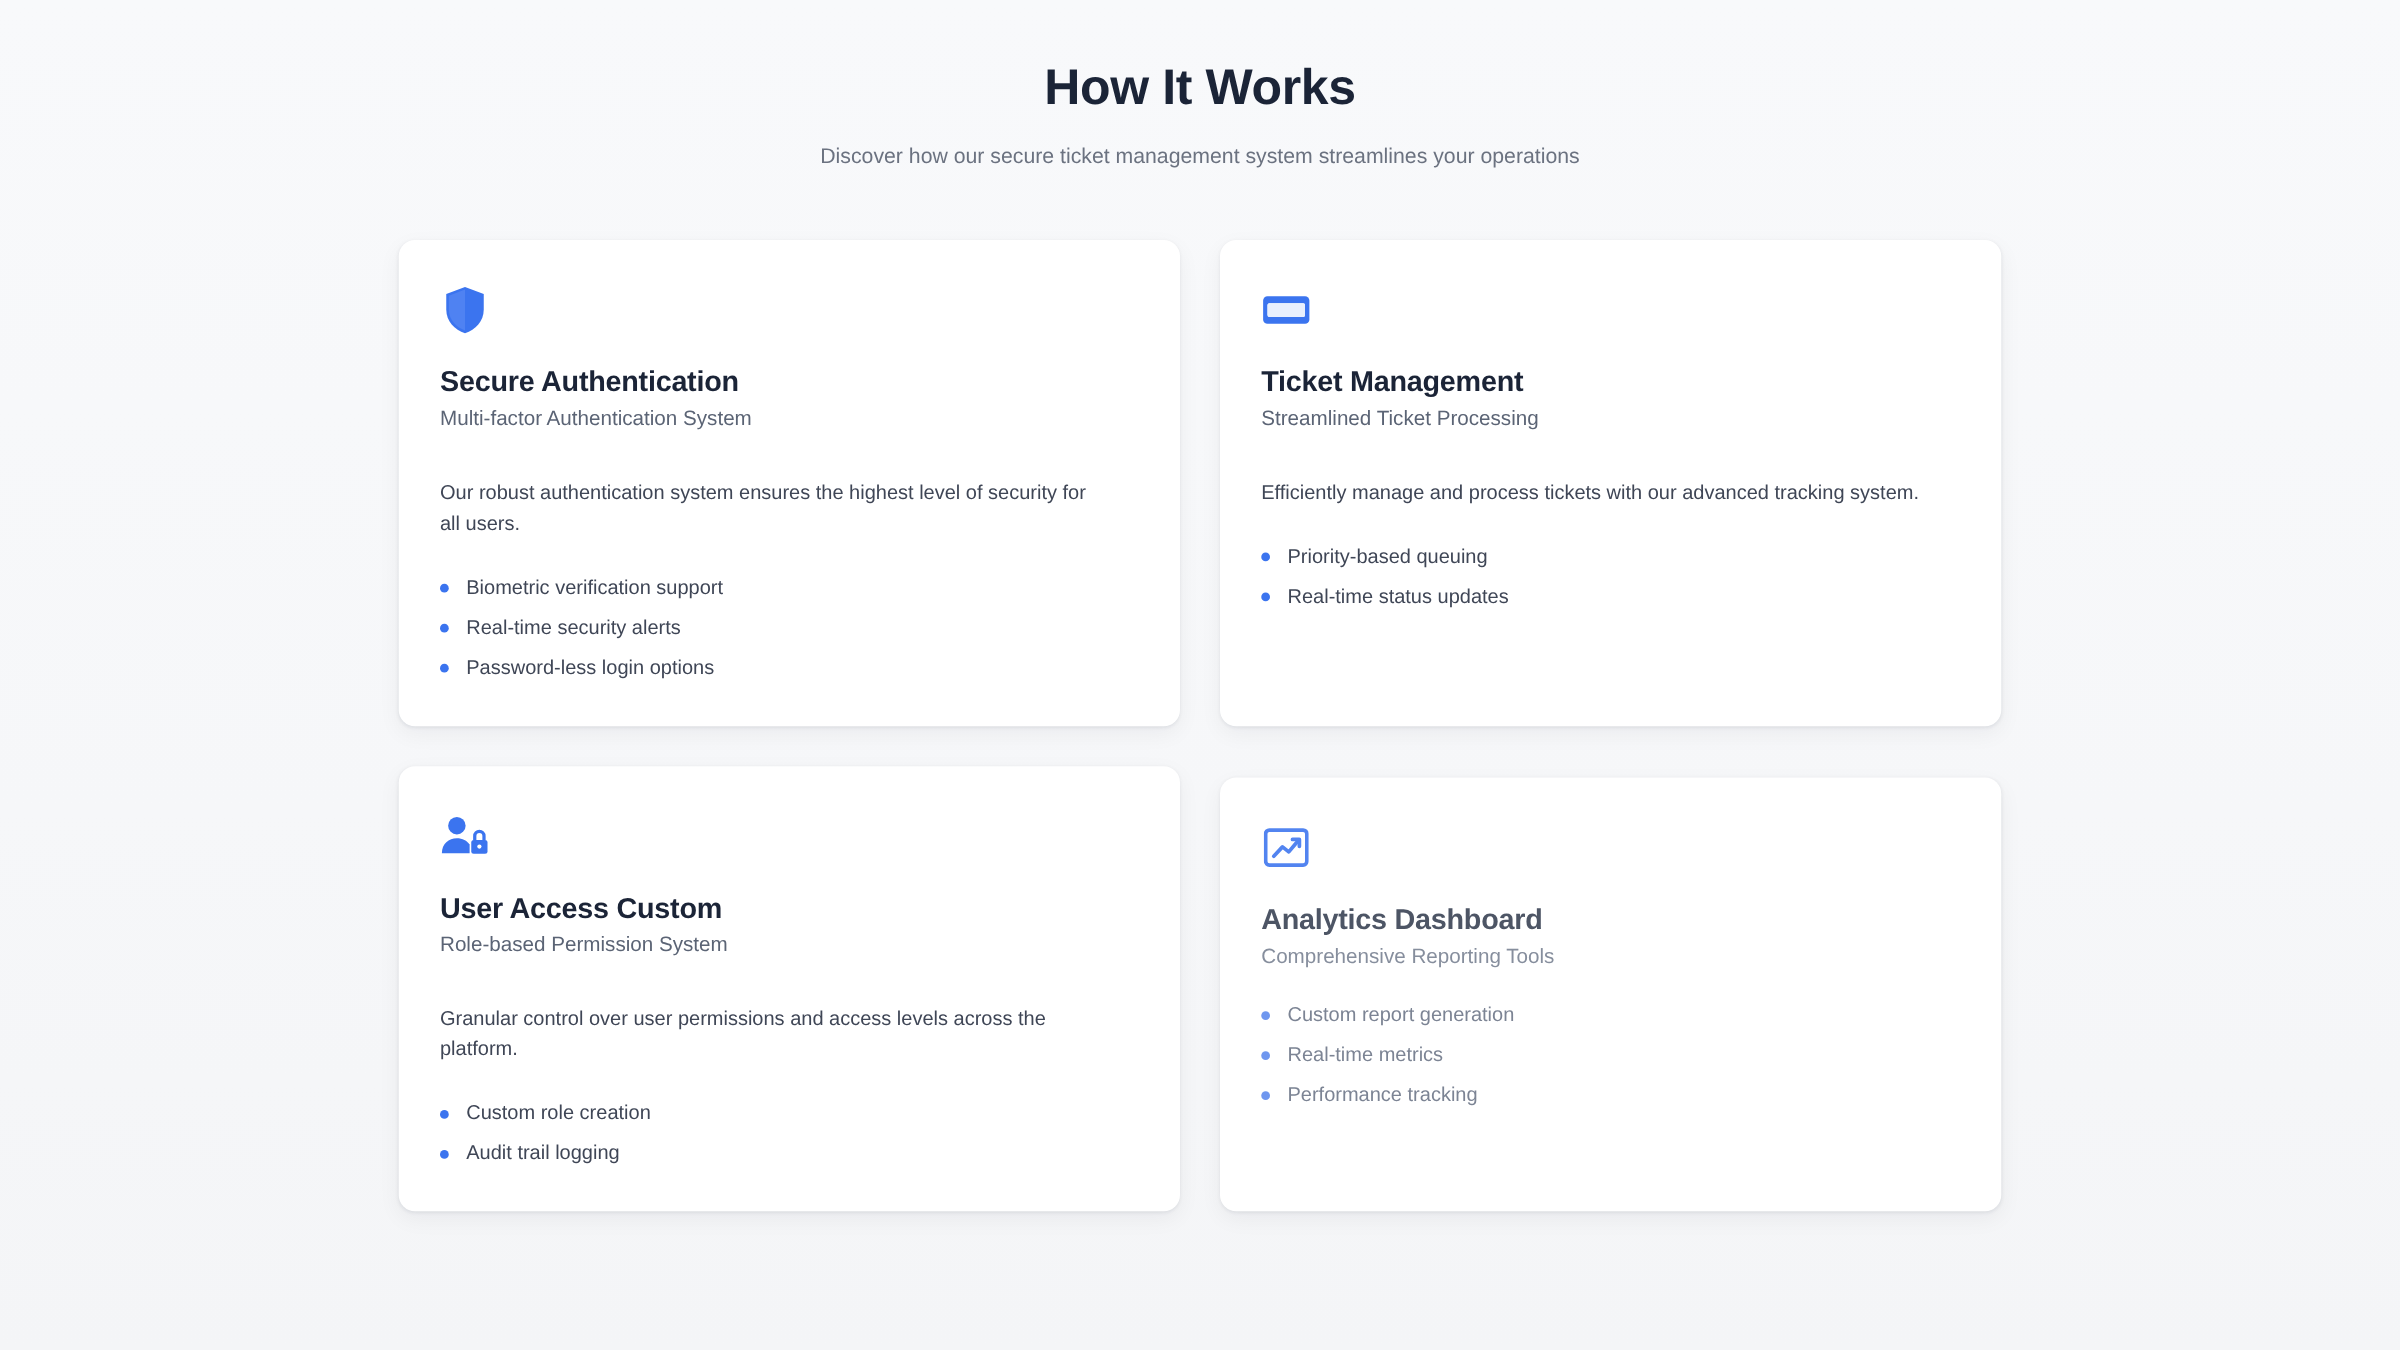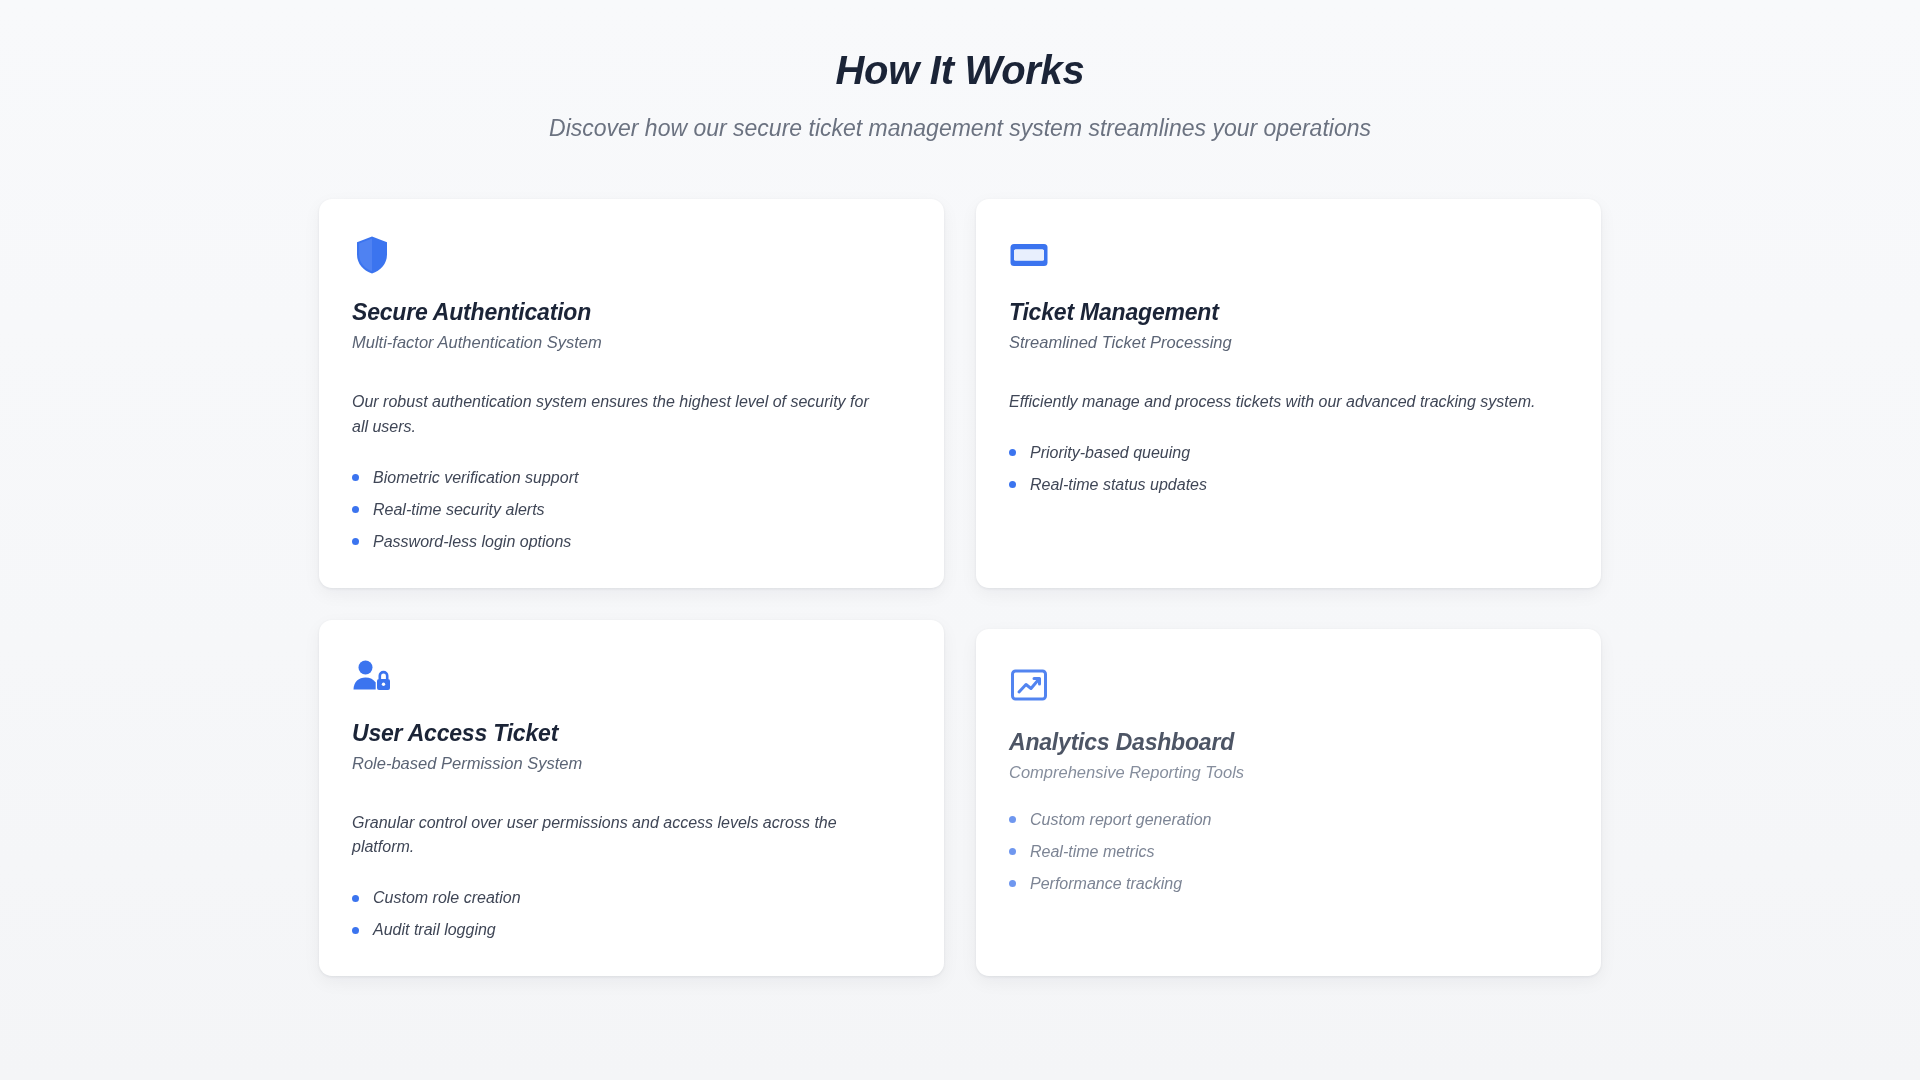--- a/index.html
+++ b/index.html
@@ -11,34 +11,33 @@
     background: #f7f8fa;
     font-family: "Liberation Sans", sans-serif;
     -webkit-font-smoothing: antialiased;
   }
   .page {
     width: 1920px;
     height: 1080px;
     background: linear-gradient(180deg, #f8f9fb 0%, #f6f7f9 60%, #f4f5f7 100%);
     padding-top: 48px;
     overflow: hidden;
-    font-style: italic;
   }
   .header {
     text-align: center;
   }
   .page-title {
     font-size: 40px;
     font-weight: bold;
     color: #1b2437;
     margin: 0 0 22px 0;
     letter-spacing: -0.3px;
   }
   .page-subtitle {
-    font-size: 23px;
+    font-size: 17px;
     color: #6b7280;
     margin: 0;
     font-weight: normal;
   }
   .grid {
     width: 1282px;
     margin: 57px auto 0 auto;
     display: grid;
     grid-template-columns: 625px 625px;
     column-gap: 32px;
@@ -192,21 +191,21 @@
         <span class="card-icon">
           <svg width="40" height="34" viewBox="0 0 40 34" fill="none">
             <circle cx="13.5" cy="8.5" r="7" fill="#3b74ef"></circle>
             <path d="M1.5 30.5 C1.5 22.8 7 18.5 13.5 18.5 C18 18.5 21.6 20.4 23.7 23.6 L23.7 30.5 Z" fill="#3b74ef"></path>
             <rect x="25" y="20" width="13" height="11" rx="2" fill="#3b74ef"></rect>
             <path d="M27.8 20 V16.8 a3.7 3.7 0 0 1 7.4 0 V20" stroke="#3b74ef" stroke-width="2.6" fill="none"></path>
             <circle cx="31.5" cy="25.2" r="1.7" fill="#ffffff"></circle>
           </svg>
         </span>
         <div class="card-titles">
-          <h2 class="card-title">User Access Ticket</h2>
+          <h2 class="card-title">User Access Custom</h2>
           <p class="card-subtitle">Role-based Permission System</p>
         </div>
       </div>
       <p class="card-desc">Granular control over user permissions and access levels across the platform.</p>
       <ul class="feature-list">
         <li class="feature-item">
           <span class="bullet"></span>
           <span>Custom role creation</span>
         </li>
         <li class="feature-item">

